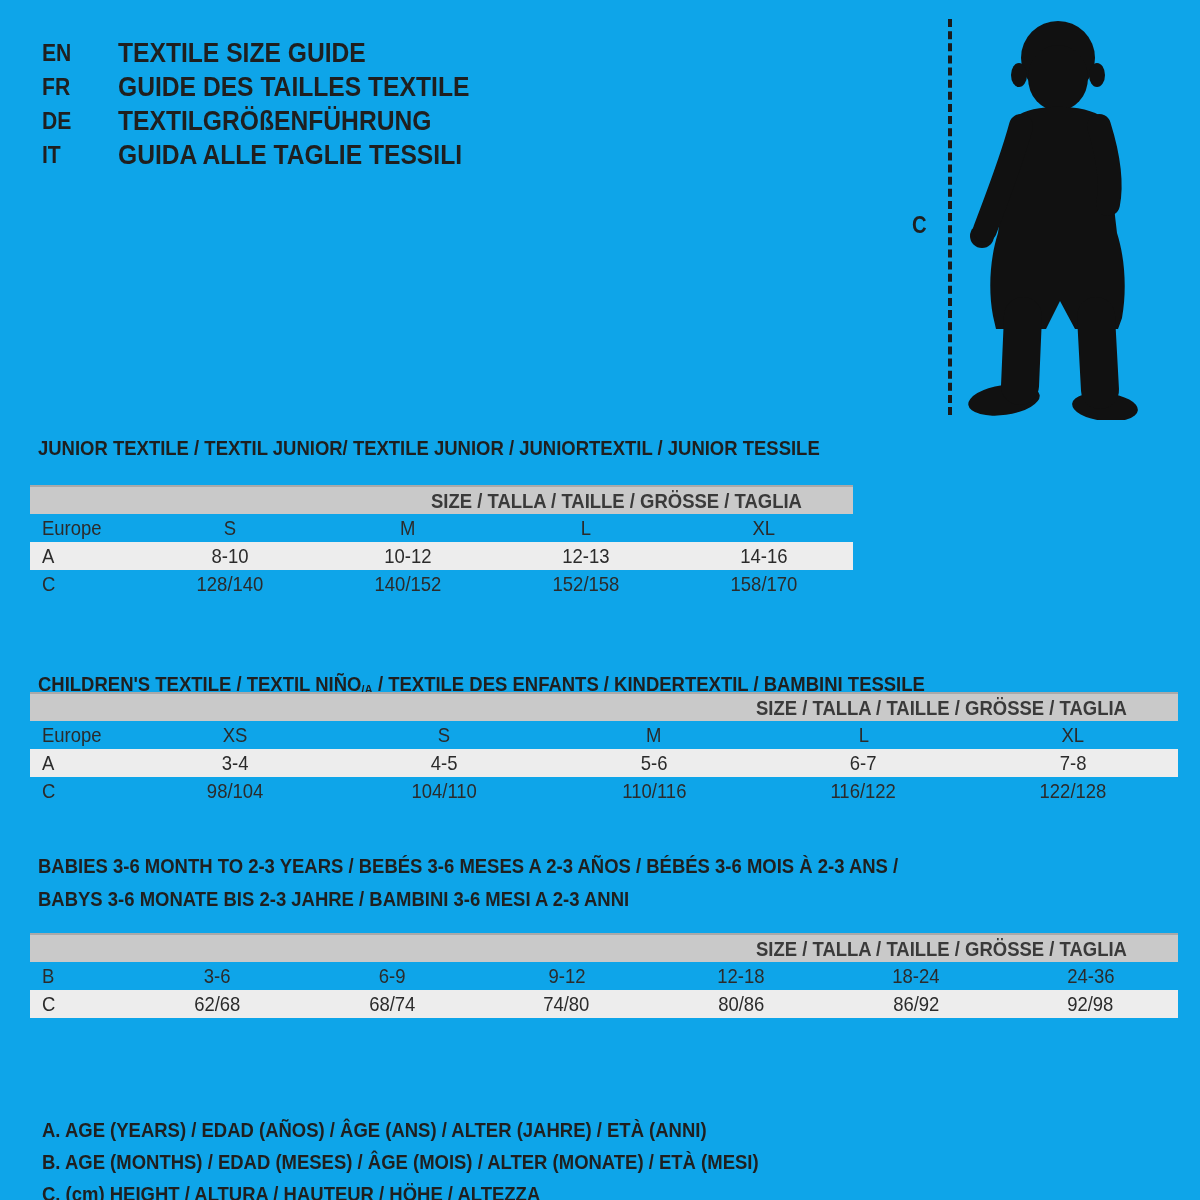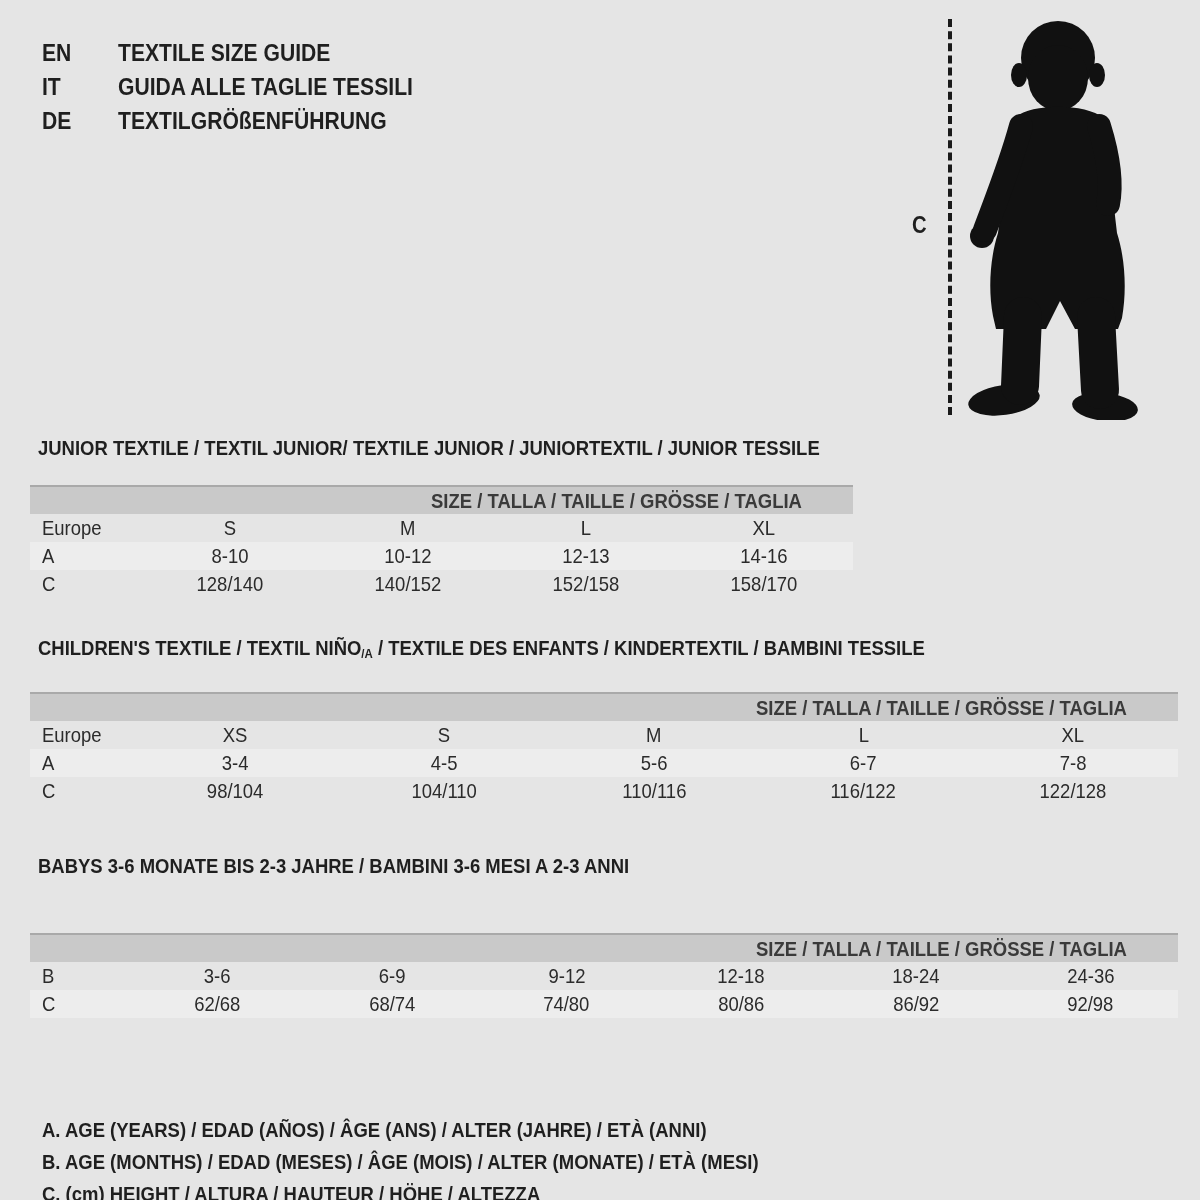--- a/index.html
+++ b/index.html
@@ -5,45 +5,45 @@
   :root{
     --table-header-bg:#c9c9c9;
     --row-shade-bg:#ededed;
     --text:#2b2b2b;
     --title:#1f1f1f;
     --silhouette:#111111;
   }
   *{margin:0;padding:0;box-sizing:border-box;}
   html,body{background:#ffffff;}
   .page{
-    position:relative;width:1200px;height:1200px;background:#e5e5e5;
+    position:relative;width:1200px;height:1200px;background:#0ea5e9;
     overflow:hidden;font-family:"Liberation Sans",sans-serif;color:var(--text);
   }
   
   .cnd{display:inline-block;transform:scaleX(0.88);transform-origin:0 50%;white-space:nowrap;}
   .cc{transform-origin:50% 50%;}
 
   
   .langs{position:absolute;left:42px;top:36px;}
   .lang-row{display:flex;line-height:34px;}
   .lang-code{flex:0 0 76px;font-size:24px;font-weight:700;color:var(--title);}
-  .lang-label{font-size:24px;font-weight:700;color:var(--title);}
+  .lang-label{font-size:28px;font-weight:700;color:var(--title);}
 
   
   .measure-line{position:absolute;left:948px;top:19px;height:396px;width:0;border-left:4px dashed #1a1a1a;}
   .measure-label{position:absolute;left:912px;top:212px;font-size:23px;font-weight:700;color:var(--title);}
   .silhouette{position:absolute;left:958px;top:18px;width:182px;height:402px;}
   .sil-fill{fill:var(--silhouette);}
   .sil-arm{stroke:var(--silhouette);stroke-width:24;stroke-linecap:round;fill:none;}
   .sil-leg{stroke:var(--silhouette);stroke-width:38;stroke-linecap:round;fill:none;}
 
   
   .title{position:absolute;font-size:21px;font-weight:700;color:var(--title);}
   .t-junior{left:38px;top:436px;}
-  .t-children{left:38px;top:636px;}
+  .t-children{left:38px;top:672px;}
   .t-babies{left:38px;top:849px;line-height:33px;}
   .subtxt{font-size:13px;position:relative;top:3px;}
 
   
   .szt{position:absolute;border-collapse:collapse;table-layout:fixed;font-size:21px;color:var(--text);}
   .szt td{padding:0;vertical-align:middle;text-align:center;}
   .szt td.lbl{text-align:left;padding-left:12px;}
   .hdr-row td{background:var(--table-header-bg);height:28px;text-align:right;padding-left:12px;border-top:2px solid #a9a9a9;}
   .hdr-text{font-weight:700;color:#3a3a3a;}
   .szt tr.data{height:28px;}
@@ -63,26 +63,30 @@
 <body>
 
 <div class="page">
 
   <div class="langs">
     <div class="lang-row">
       <span class="lang-code"><span class="cnd">EN</span></span>
       <span class="lang-label"><span class="cnd">TEXTILE SIZE GUIDE</span></span>
     </div>
     <div class="lang-row">
+      <span class="lang-code"><span class="cnd">FR</span></span>
+      <span class="lang-label"><span class="cnd">GUIDE DES TAILLES TEXTILE</span></span>
+    </div>
+    <div class="lang-row">
+      <span class="lang-code"><span class="cnd">DE</span></span>
+      <span class="lang-label"><span class="cnd">TEXTILGRÖßENFÜHRUNG</span></span>
+    </div>
+    <div class="lang-row">
       <span class="lang-code"><span class="cnd">IT</span></span>
       <span class="lang-label"><span class="cnd">GUIDA ALLE TAGLIE TESSILI</span></span>
-    </div>
-    <div class="lang-row">
-      <span class="lang-code"><span class="cnd">DE</span></span>
-      <span class="lang-label"><span class="cnd">TEXTILGRÖßENFÜHRUNG</span></span>
     </div>
   </div>
 
   <div class="measure-line"></div>
   <div class="measure-label"><span class="cnd">C</span></div>
   <svg class="silhouette" viewBox="0 0 180 402" aria-hidden="true">
     <g class="sil-fill">
       <circle cx="99" cy="40" r="37"></circle>
       <ellipse cx="99" cy="60" rx="30" ry="33"></ellipse>
       <ellipse cx="60" cy="57" rx="8" ry="12"></ellipse>
@@ -172,20 +176,21 @@
         <td><span class="cnd cc">98/104</span></td>
         <td><span class="cnd cc">104/110</span></td>
         <td><span class="cnd cc">110/116</span></td>
         <td><span class="cnd cc">116/122</span></td>
         <td><span class="cnd cc">122/128</span></td>
       </tr>
     </tbody>
   </table>
 
   <div class="title t-babies">
+    <div><span class="cnd">BABIES 3-6 MONTH TO 2-3 YEARS / BEBÉS 3-6 MESES A 2-3 AÑOS / BÉBÉS 3-6 MOIS À 2-3 ANS /</span></div>
     <div><span class="cnd">BABYS 3-6 MONATE BIS 2-3 JAHRE / BAMBINI 3-6 MESI A 2-3 ANNI</span></div>
   </div>
   <table class="szt t3">
     <colgroup>
         <col class="c0">
         <col>
         <col>
         <col>
         <col>
         <col>

